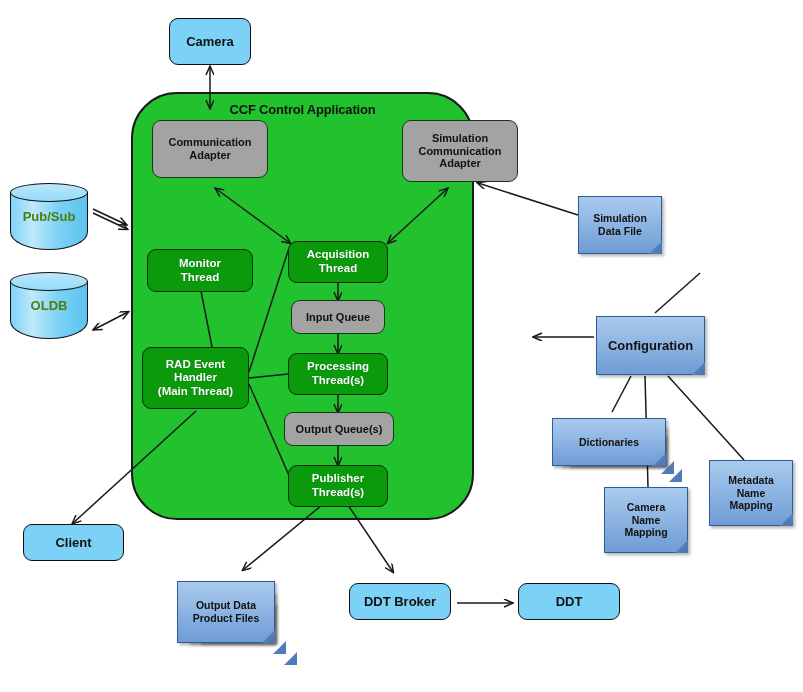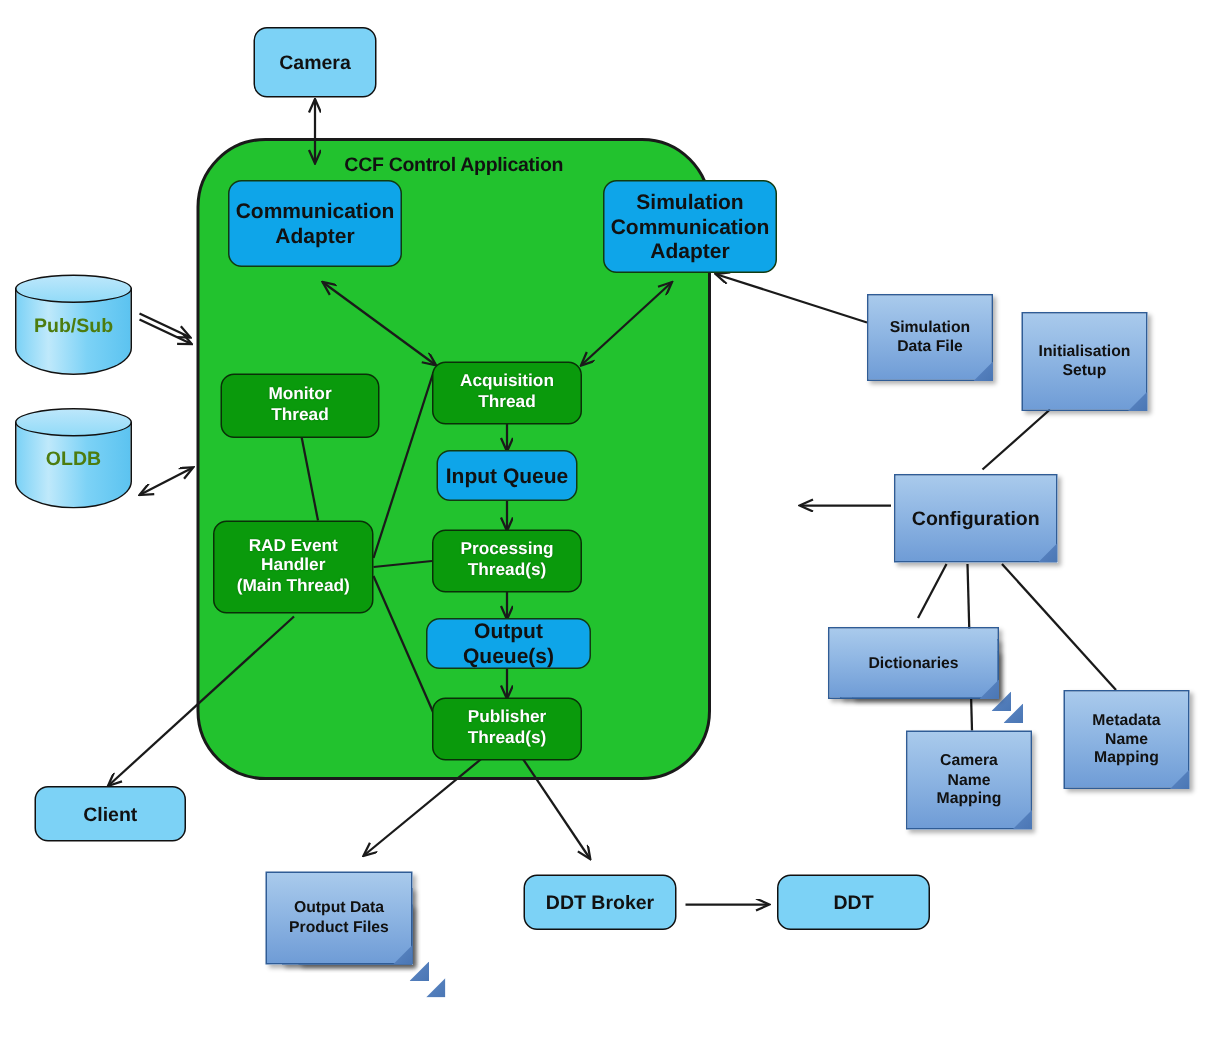--- a/index.html
+++ b/index.html
@@ -16,22 +16,22 @@
     background:#22c22e;border:2px solid #1a1a1a;border-radius:46px;
     z-index:1;display:block;
   }
   .container-title{
     position:absolute;left:0;right:0;top:8px;text-align:center;
     font-size:13px;font-weight:bold;color:#111;letter-spacing:-0.2px;
   }
 
   
   .n-lgreen{
-    background:#0ea5e9;border:1.6px solid #123a10;border-radius:9px;
-    color:#111111;font-size:14px;font-weight:bold;
+    background:#a3a3a3;border:1.6px solid #123a10;border-radius:9px;
+    color:#111111;font-size:11px;font-weight:bold;
   }
   
   .n-dgreen{
     background:#0a9a0c;border:1.6px solid #0a2f08;border-radius:9px;
     color:#ffffff;font-size:11.5px;font-weight:bold;
     text-shadow:0 0 1px rgba(0,0,0,.35);
   }
   
   .n-lblue{
     background:#7cd2f6;border:1.6px solid #101010;border-radius:9px;
@@ -225,26 +225,20 @@
     <div class="cyl-lbl">OLDB</div>
   </div>
 
   <div class="doc" style="left:578px;top:196px;width:84px;height:58px;">
     <div class="sheet"></div>
     <div class="fold"></div>
     <div class="doc-lbl">Simulation
 Data File</div>
   </div>
 
-  <div class="doc" style="left:681px;top:208px;width:84px;height:66px;">
-    <div class="sheet"></div>
-    <div class="fold"></div>
-    <div class="doc-lbl">Initialisation
-Setup</div>
-  </div>
 
   <div class="doc" style="left:596px;top:316px;width:109px;height:59px;">
     <div class="sheet"></div>
     <div class="fold"></div>
     <div class="doc-lbl" style="font-size:13px;">Configuration</div>
   </div>
 
   <div class="doc" style="left:552px;top:418px;width:82px;height:48px;padding-left:32px;">
     <div class="sheet back" style="left:16px;top:16px;"></div>
     <div class="fold" style="right:-16px;bottom:-16px;"></div>

